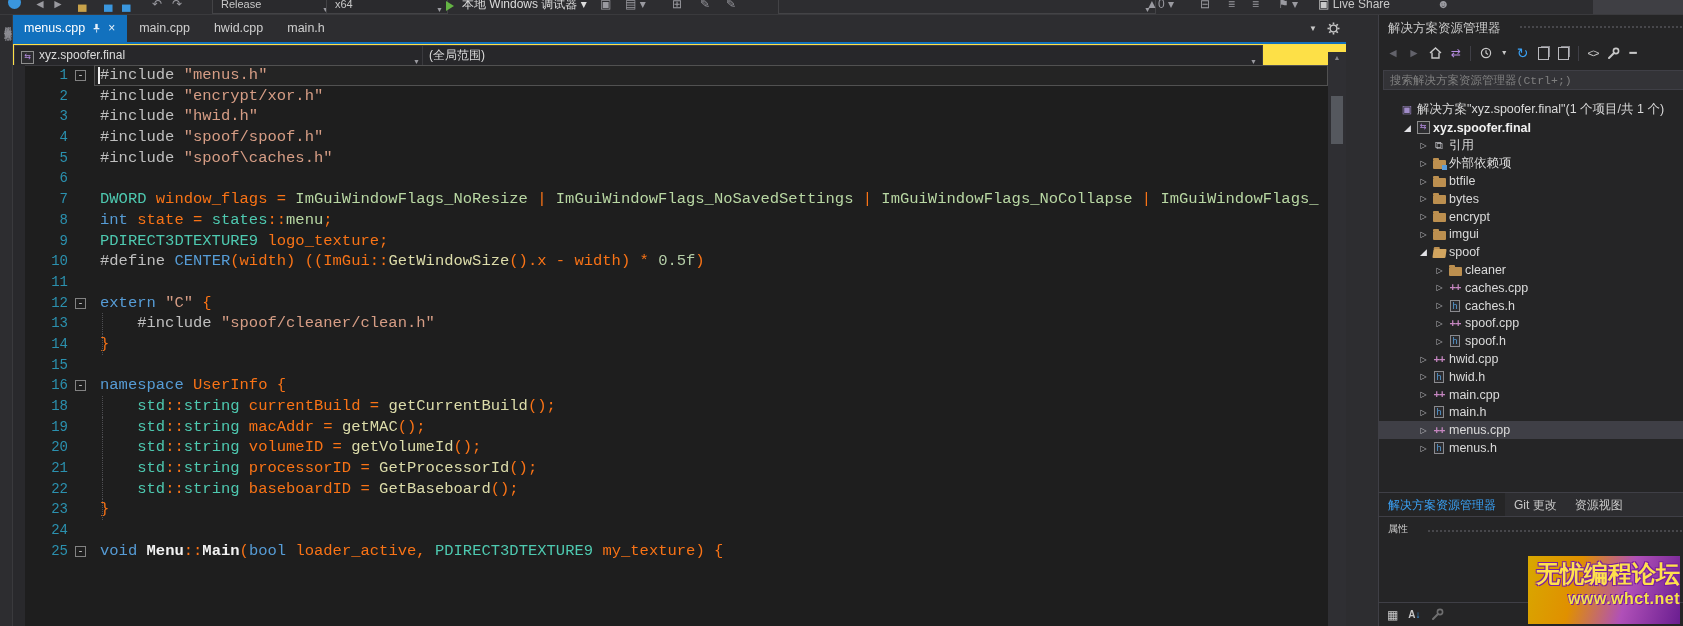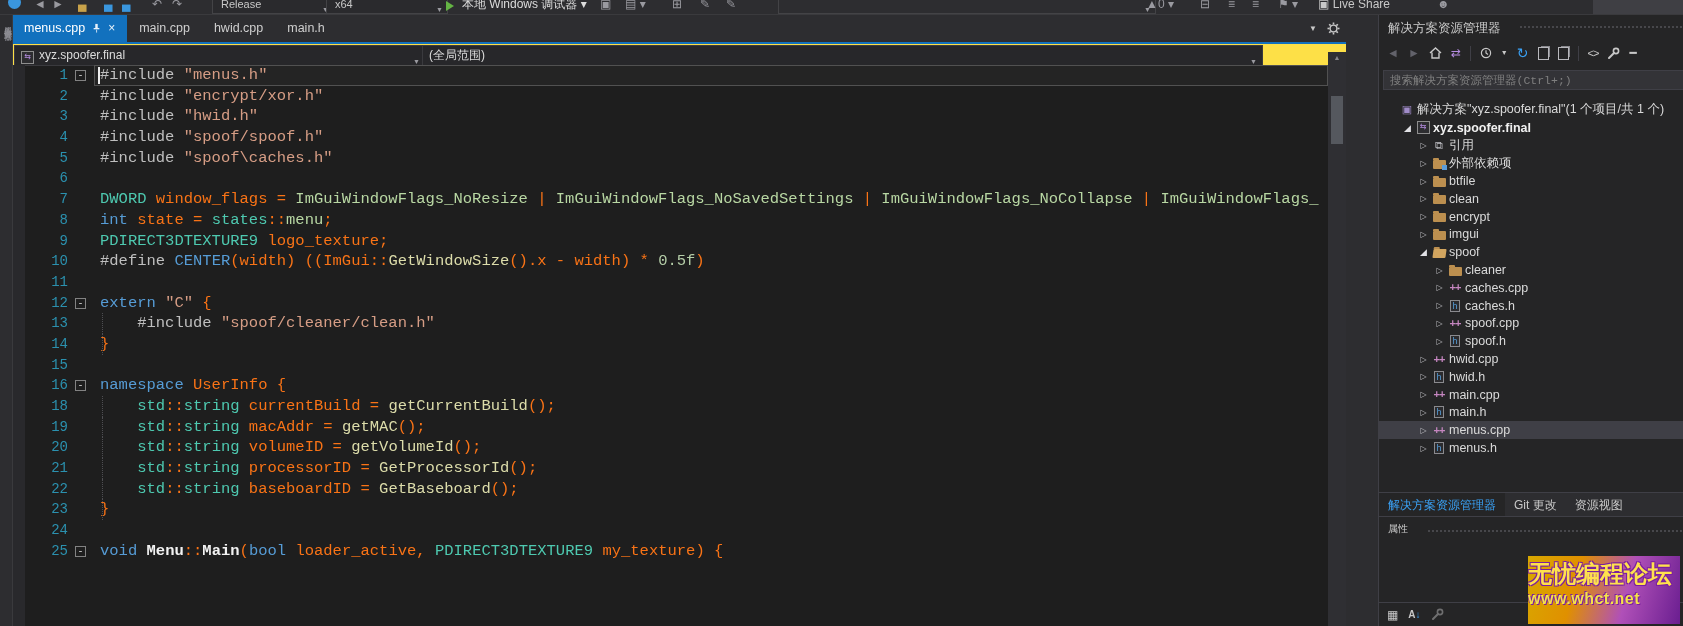--- a/index.html
+++ b/index.html
@@ -91,21 +91,21 @@
   .setab.active{background:#252526;color:#3AA0F3}
   #props-head{position:absolute;left:0;top:502px;width:100%;height:24px;background:#252526;border-top:1px solid #3F3F46;box-sizing:border-box}
   #props-head .t{position:absolute;left:9px;top:5px;font-size:10px;color:#CCCCCC}
   #props-head .dots{left:48px;right:10px;top:12px}
   #props-body{position:absolute;left:0;top:526px;width:100%;height:62px;background:#252526}
   #props-tb{position:absolute;left:0;top:588px;width:100%;height:24px;border-top:1px solid #3F3F46;box-sizing:border-box;display:flex;align-items:center;gap:10px;padding-left:8px}
   .pico{color:#C8C8C8;font-size:12px}
   .sortaz{color:#C8C8C8;font-size:10px;font-weight:bold}
   .sortaz .bluearrow{color:#3AA0F3}
   
-  #wm{left:1528px;top:556px;width:152px;height:68px;z-index:60;background:linear-gradient(105deg,#D8A800 0%,#E09000 32%,#B050B8 64%,#6A1E90 100%);text-align:left;overflow:hidden}
+  #wm{left:1528px;top:556px;width:152px;height:68px;z-index:60;background:linear-gradient(105deg,#D8A800 0%,#E09000 32%,#B050B8 64%,#6A1E90 100%);text-align:right;overflow:hidden}
   #wm .l1{font-size:24px;font-weight:900;color:#FFE14D;margin-top:2px;text-shadow:1px 1px 0 #7A1FA0,-1px -1px 0 #7A1FA0,1px -1px 0 #7A1FA0,-1px 1px 0 #7A1FA0}
   #wm .l2{font-size:16px;font-weight:800;color:#F5E24A;letter-spacing:.5px;text-shadow:1px 1px 0 #7A1FA0,-1px -1px 0 #7A1FA0}
   svg{display:block}
 </style>
 </head>
 <body>
 
 <div class="abs" id="toptb">
   <span class="bluecirc"></span>
   <span class="tglyph" style="left:34px">◄</span>
@@ -300,21 +300,21 @@
         <span class="ticon">
           <span class="i-folder"></span>
         </span>
         <span class="lbl">btfile</span>
       </div>
       <div class="trow" style="padding-left: 38px;">
         <span class="arr">▷</span>
         <span class="ticon">
           <span class="i-folder"></span>
         </span>
-        <span class="lbl">clean</span>
+        <span class="lbl">bytes</span>
       </div>
       <div class="trow" style="padding-left: 38px;">
         <span class="arr">▷</span>
         <span class="ticon">
           <span class="i-folder"></span>
         </span>
         <span class="lbl">encrypt</span>
       </div>
       <div class="trow" style="padding-left: 38px;">
         <span class="arr">▷</span>

